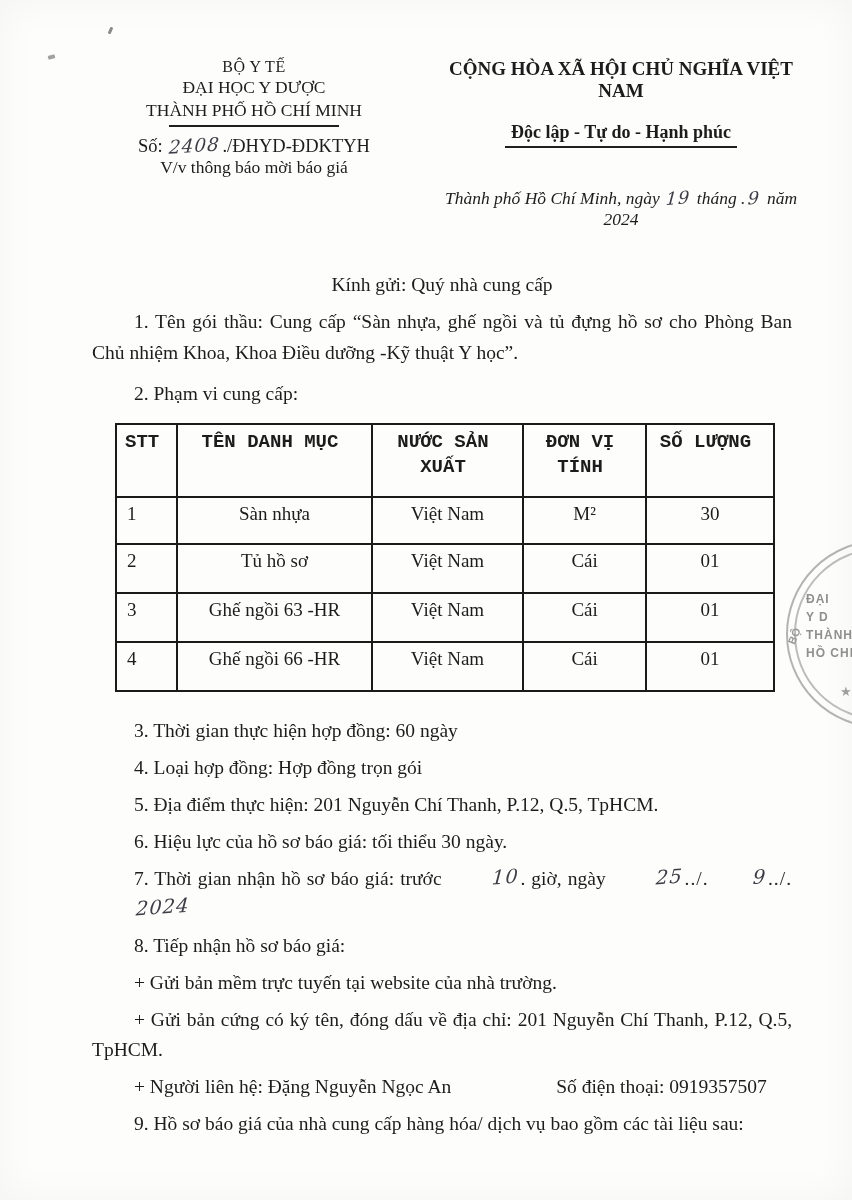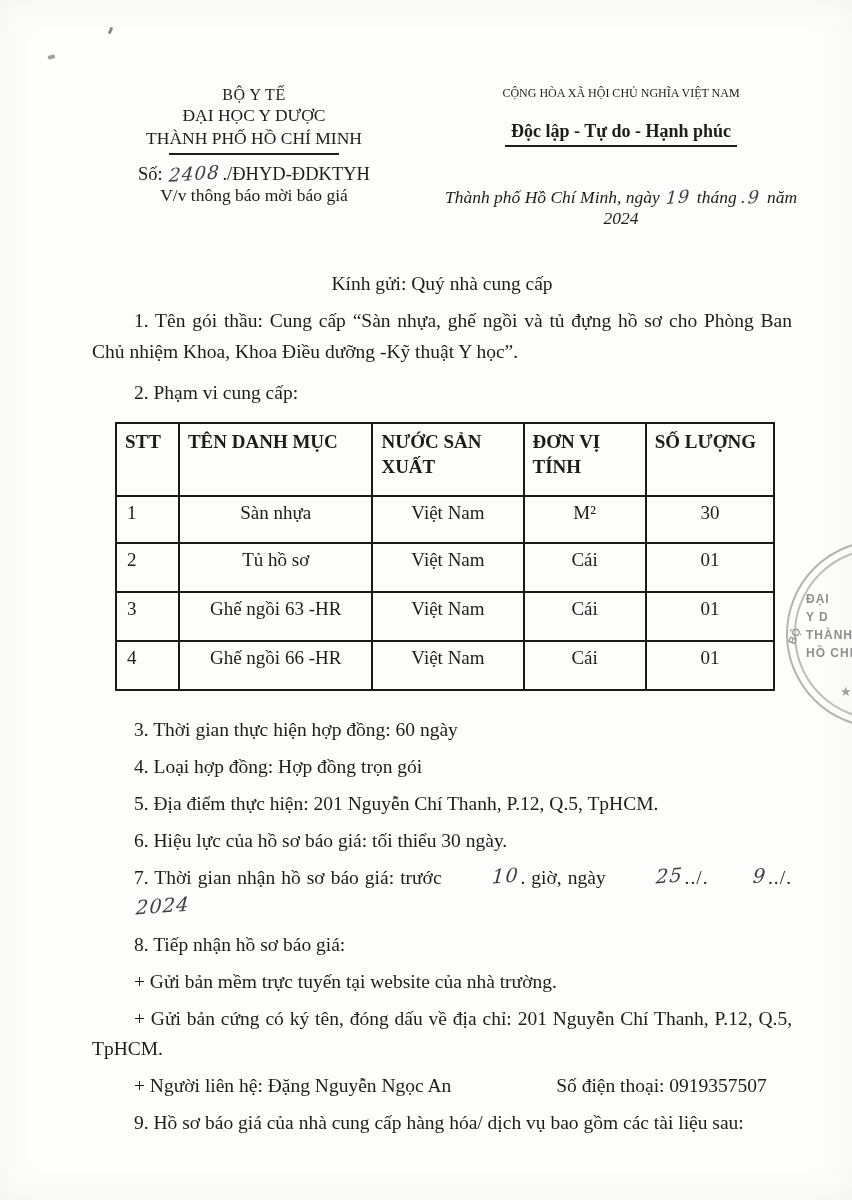--- a/index.html
+++ b/index.html
@@ -7,31 +7,31 @@
     position:relative;
     width:852px;height:1200px;
     margin:0 auto;
     background:#fdfdfc;
     overflow:hidden;
     font-family:"Liberation Serif","DejaVu Serif",serif;
     color:#1c1c1c;
     box-shadow:inset 0 0 40px rgba(0,0,0,0.04);
   }
   
-  .header{display:flex;padding:86px 40px 0 78px;}
+  .header{display:flex;padding:58px 40px 0 78px;}
   .hdr-left{width:352px;text-align:center;}
   .hdr-right{flex:1;text-align:center;}
   .hl-ministry{font-size:16px;letter-spacing:.5px;}
   .hl-org{font-weight:normal;font-size:17.5px;line-height:23px;}
   .rule{height:2px;background:#1f1f1f;margin:3px auto 0 auto;}
   .rule-left{width:170px;}
   .rule-right{width:232px;}
   .so-line{margin-top:8px;font-size:18.5px;}
   .subject-line{margin-top:0;font-size:17.5px;}
-  .hr-national1{font-weight:normal;font-size:12px;}
+  .hr-national1{font-weight:bold;font-size:19px;}
   .hr-national2{font-weight:bold;font-size:18px;margin-top:20px;}
   .date-line{margin-top:40px;font-style:italic;font-size:17.5px;}
   
   .hand{
     display:inline-block;
     font-family:"DejaVu Serif",serif;
     font-style:italic;
     color:#3d3d46;
     transform:rotate(-4deg) skewX(-8deg);
     letter-spacing:1px;
@@ -40,21 +40,21 @@
   .dots{color:#2a2a2a;letter-spacing:1px;}
   
   .body-text{padding:0 60px 0 92px;}
   .salutation{text-align:center;margin-top:44px;font-size:19.5px;}
   .intro{margin-top:16px;font-size:19.5px;line-height:31px;text-align:justify;text-indent:42px;}
   .num-item{margin-top:10px;font-size:19.5px;line-height:31px;text-indent:42px;text-align:justify;}
   
   .tbl-wrap{margin:14px 0 0 23px;}
   table.supply{border-collapse:collapse;width:660px;font-size:19px;}
   table.supply th, table.supply td{border:2px solid #1a1a1a;vertical-align:top;}
-  table.supply th{font-weight:bold;text-align:left;padding:5px 17px 0 8px;height:66px;line-height:25px;}
+  table.supply th{font-weight:bold;text-align:center;padding:5px 17px 0 8px;height:66px;line-height:25px;font-family:Liberation Mono, monospace;}
   table.supply td{padding:5px 4px 2px 4px;height:38px;text-align:center;}
   table.supply td.stt{text-align:left;padding-left:10px;}
   table.supply tr.row-tall td{height:40px;}
   
   .list{margin-top:24px;}
   .list-line{font-size:19.5px;line-height:30px;margin-bottom:7px;text-indent:42px;text-align:justify;}
   .phone{display:inline-block;margin-left:58px;}
   
   .stamp{position:absolute;left:786px;top:540px;width:184px;height:184px;
     border:2px solid #b3b3b3;border-radius:50%;}

